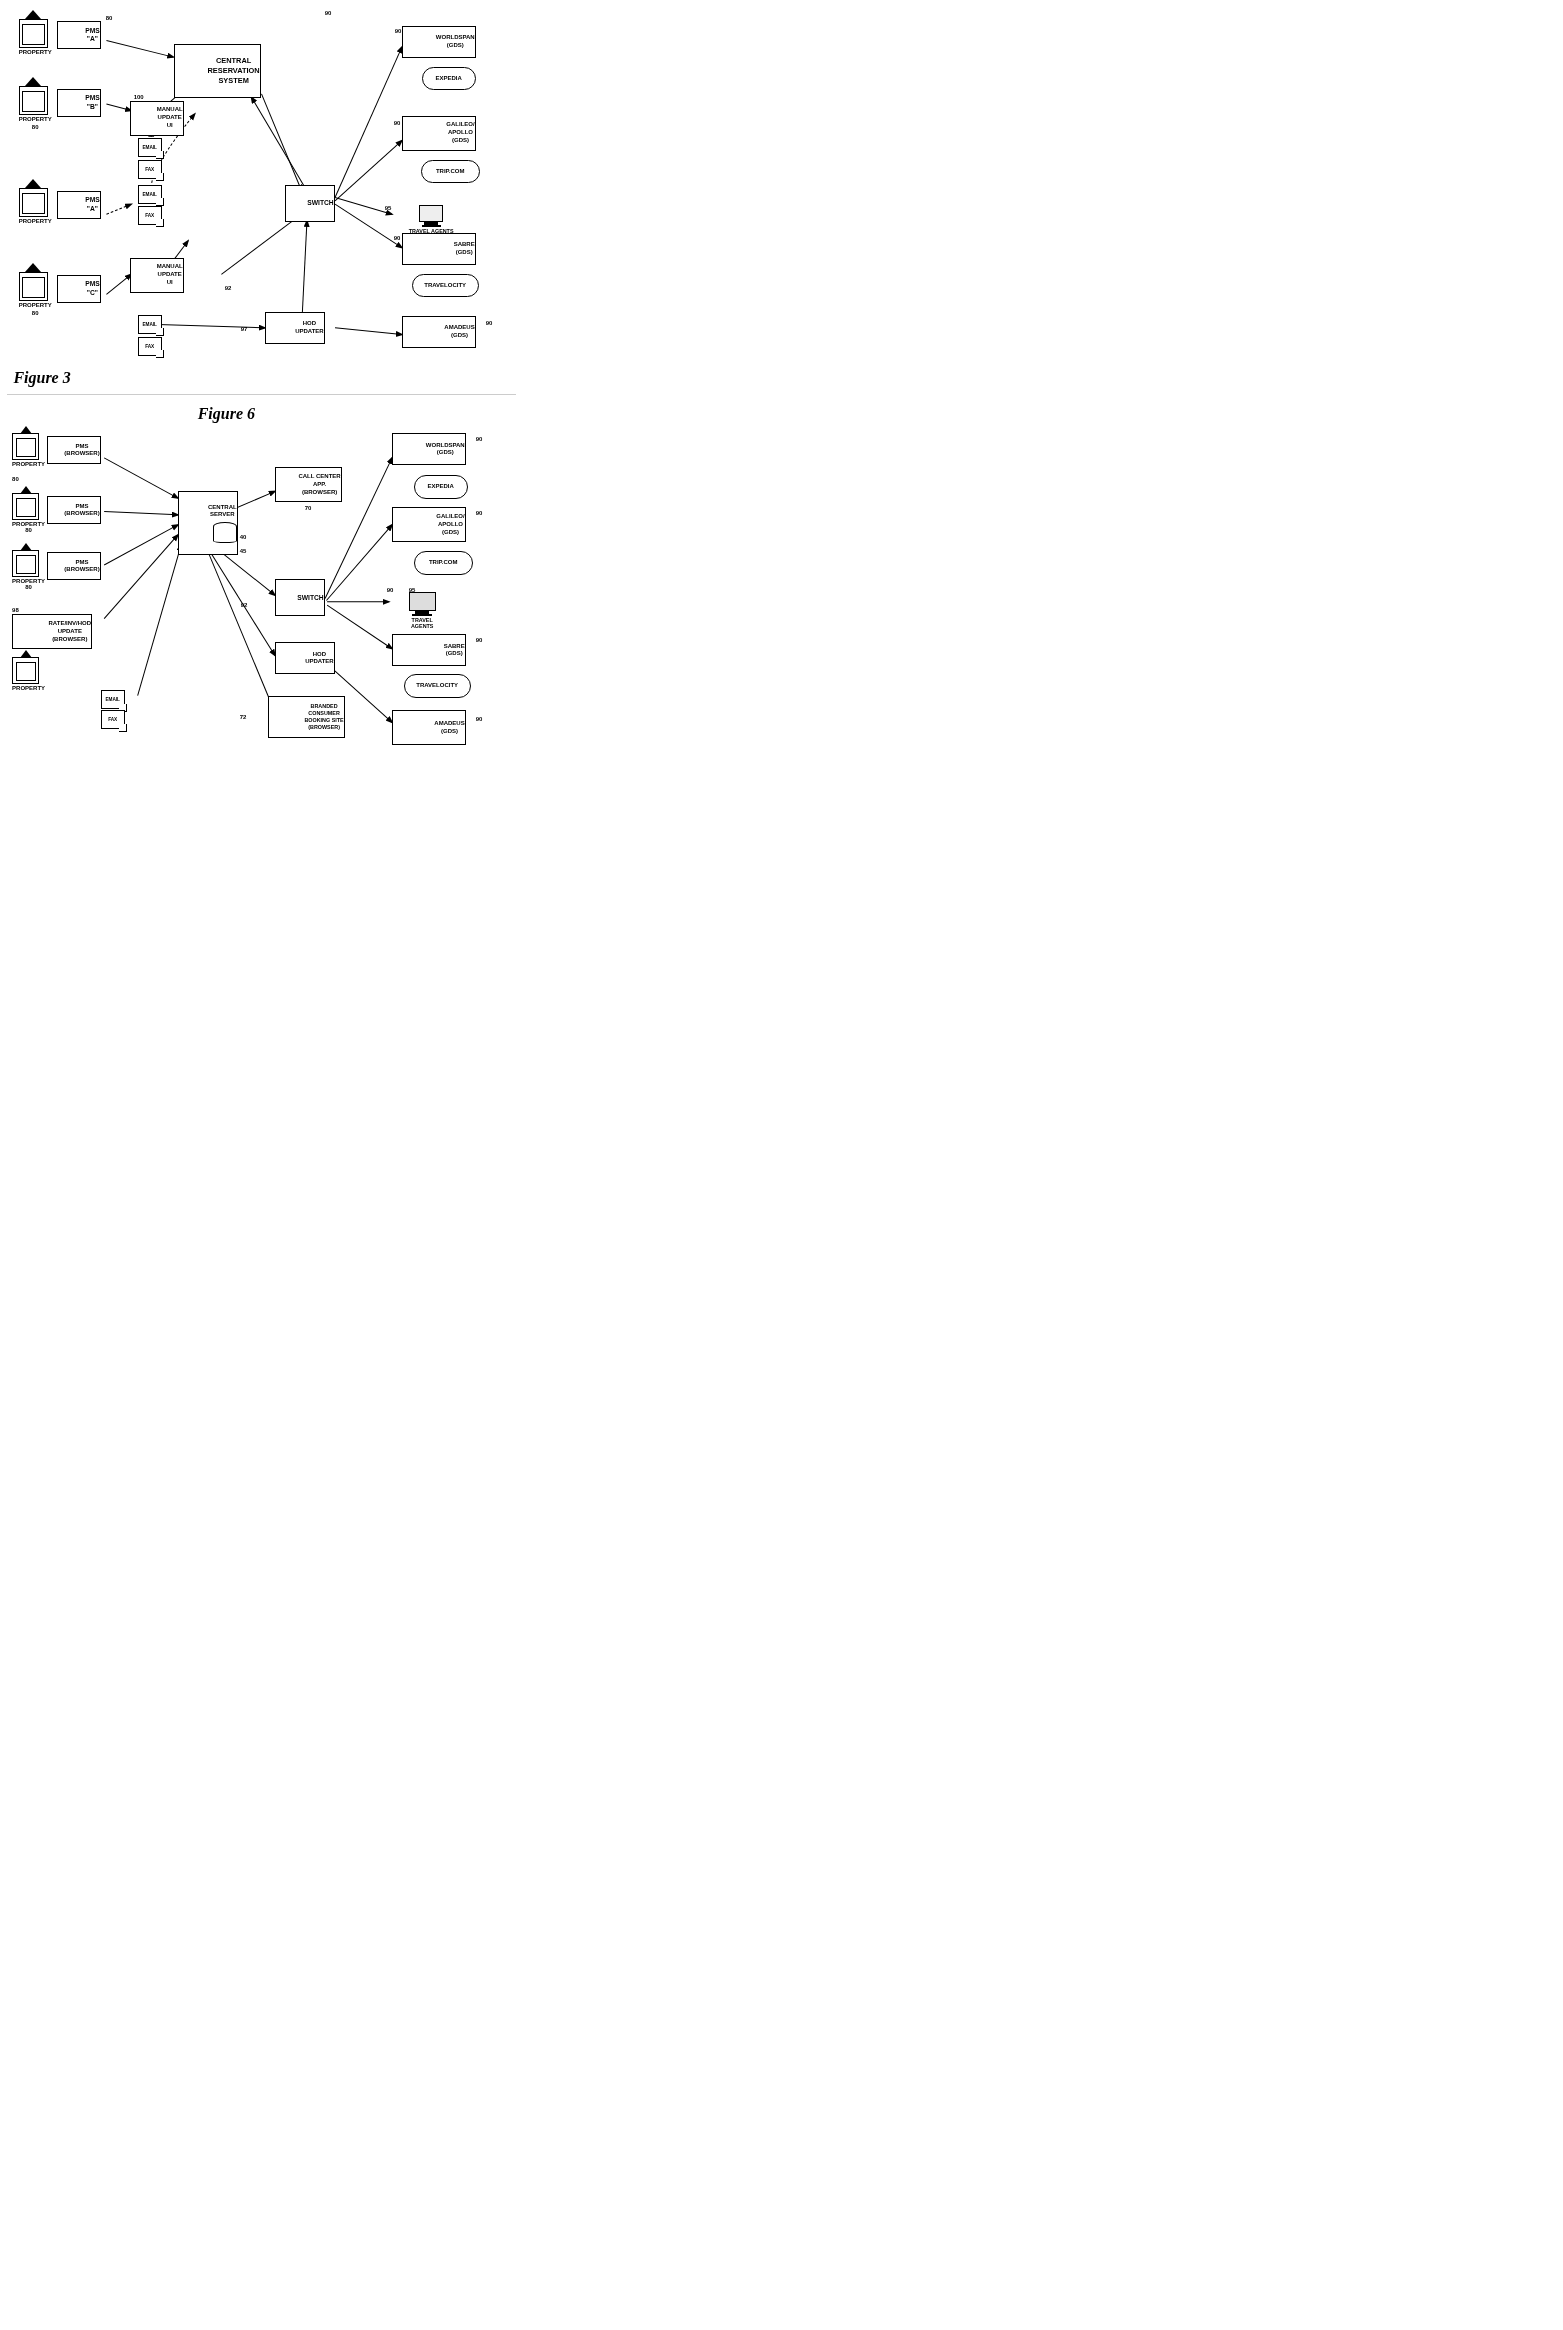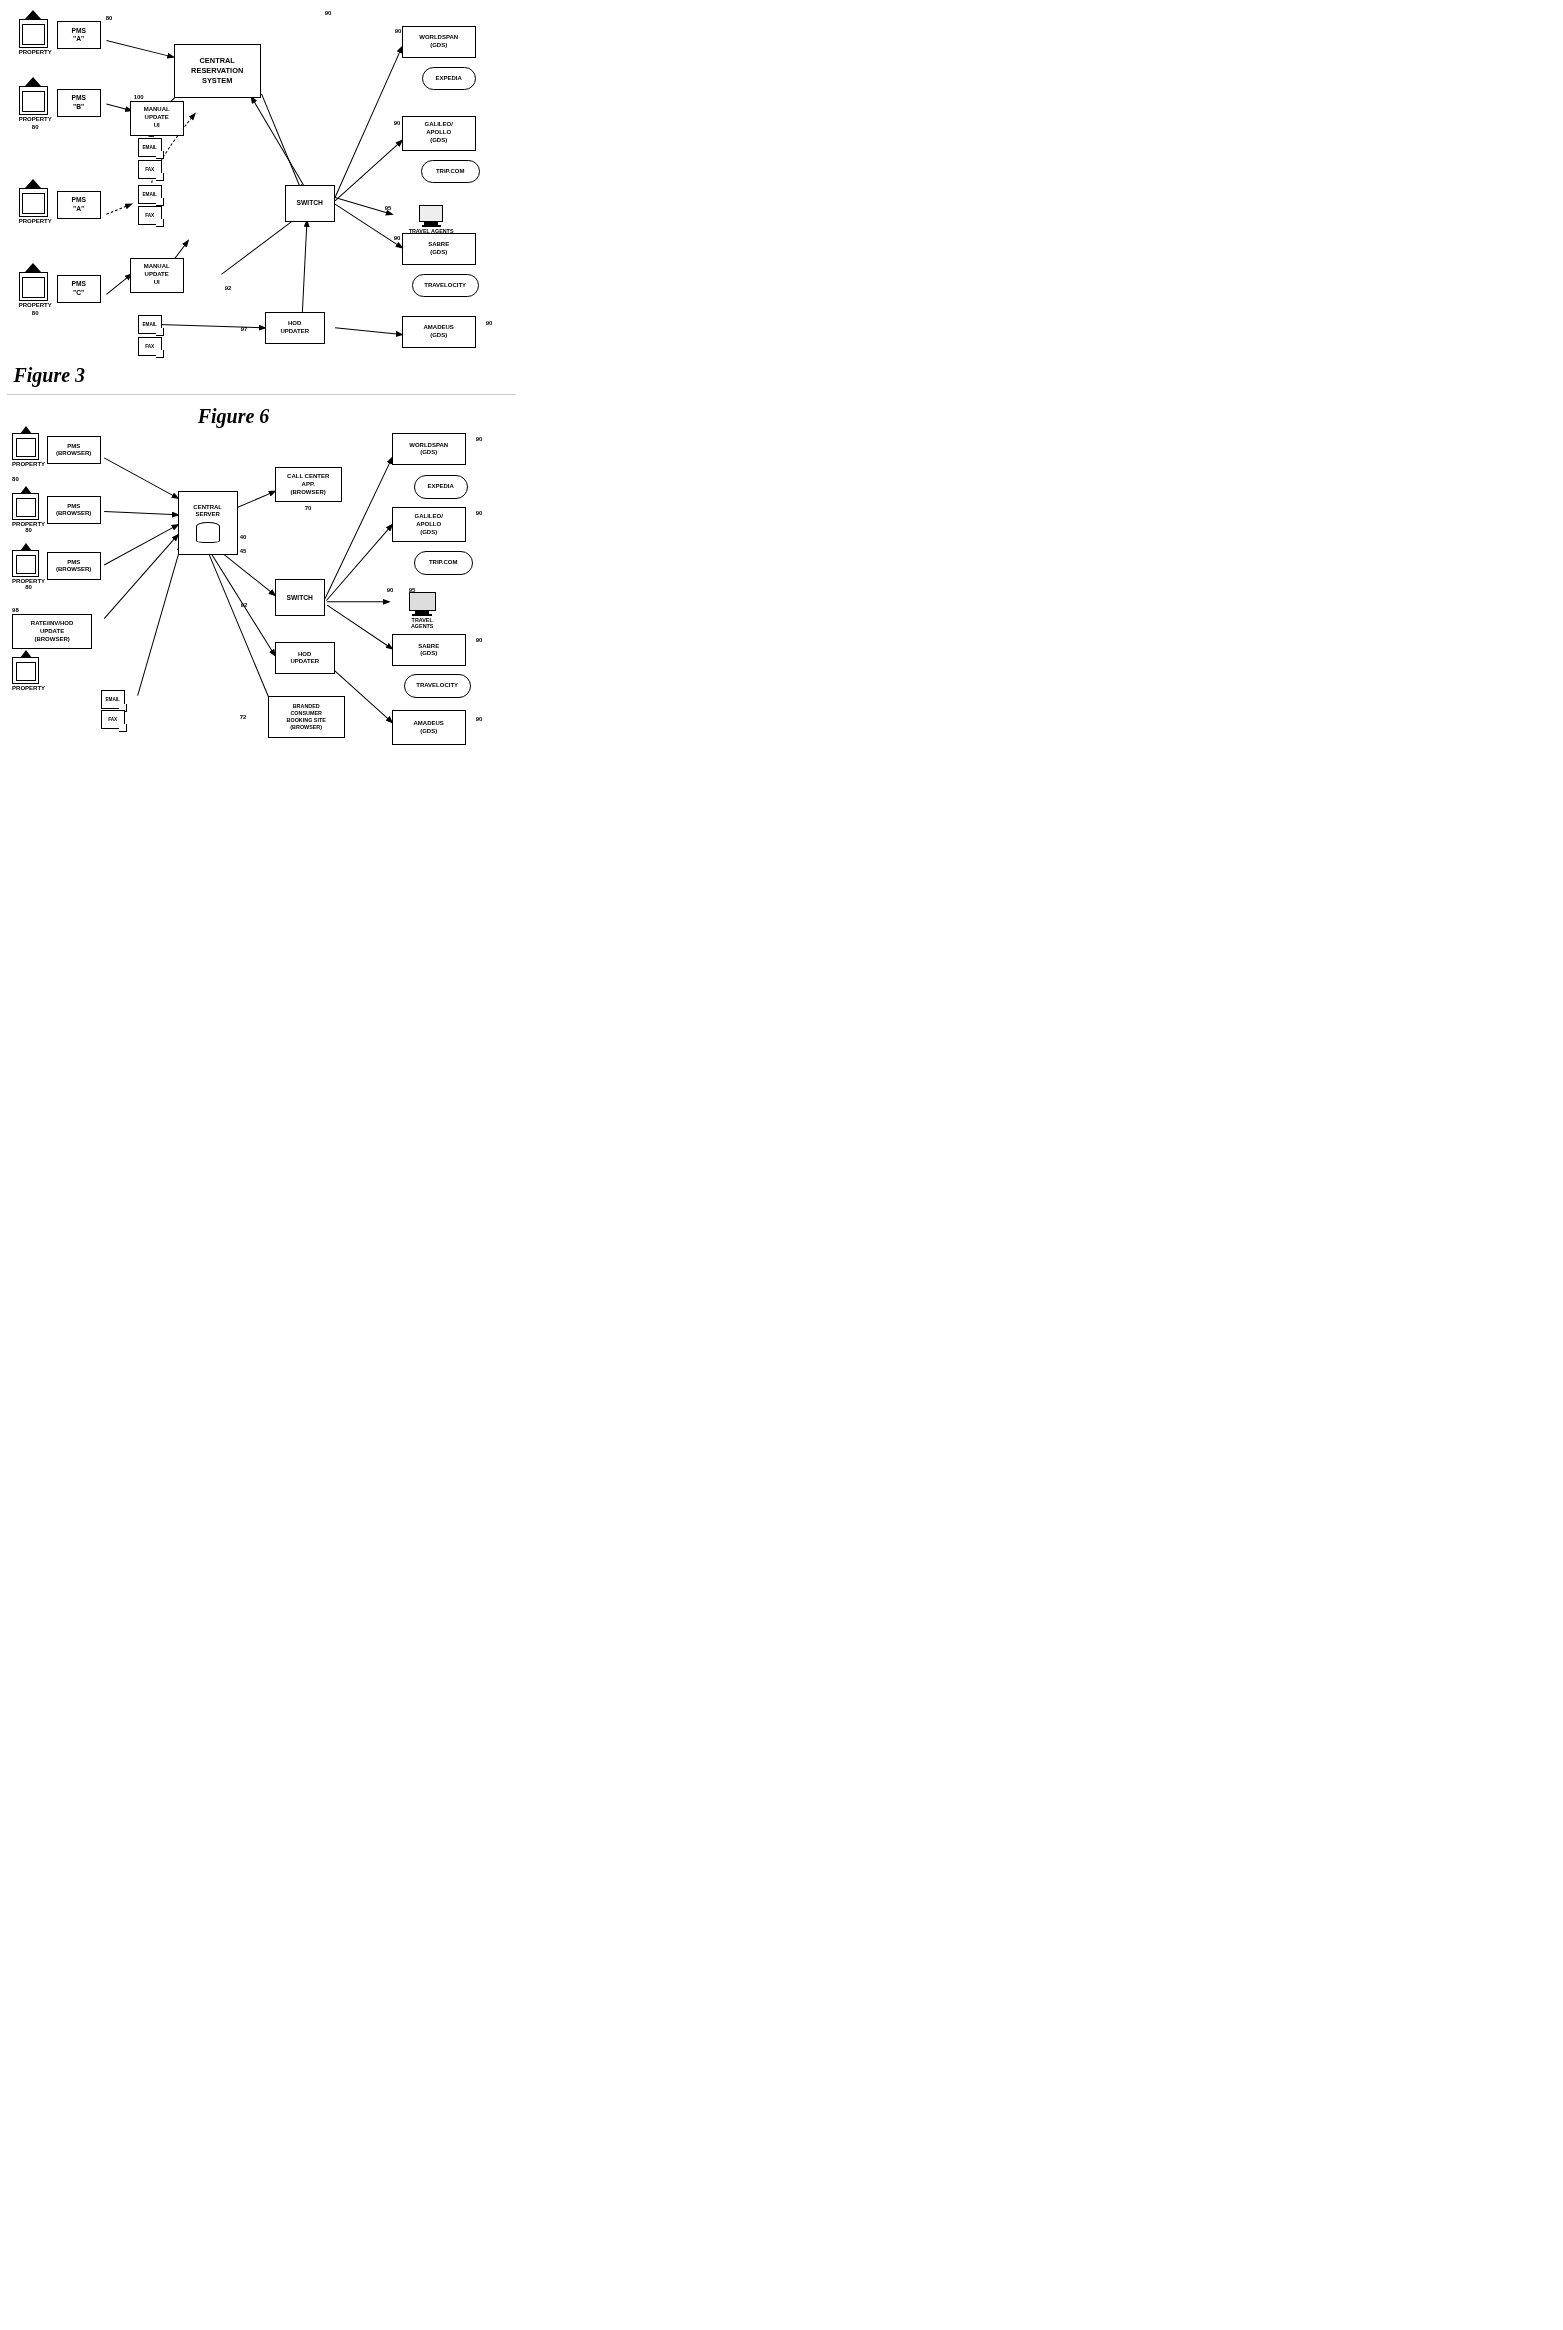--- a/index.html
+++ b/index.html
@@ -29,21 +29,21 @@
       width: 509px;
       height: 395px;
     }
 
     .box {
       position: absolute;
       border: 1.3px solid #000;
       background: #fff;
       display: flex;
       flex-direction: column;
-      align-items: center;
+      align-items: flex-end;
       justify-content: center;
       text-align: center;
       font-size: 6.7px;
       font-weight: bold;
       line-height: 1.3;
     }
     .box-rounded {
       border-radius: 50%;
       border: 1.3px solid #000;
       background: #fff;
@@ -57,21 +57,21 @@
       line-height: 1.2;
     }
     .label {
       position: absolute;
       font-size: 6px;
       font-weight: bold;
       text-align: center;
     }
     .fig-label {
       position: absolute;
-      font-size: 20px;
+      font-size: 16px;
       font-style: italic;
       font-weight: bold;
       font-family: 'Times New Roman', serif;
     }
     
     .doc-icon {
       position: absolute;
       width: 24px;
       height: 19px;
       background: #fff;

